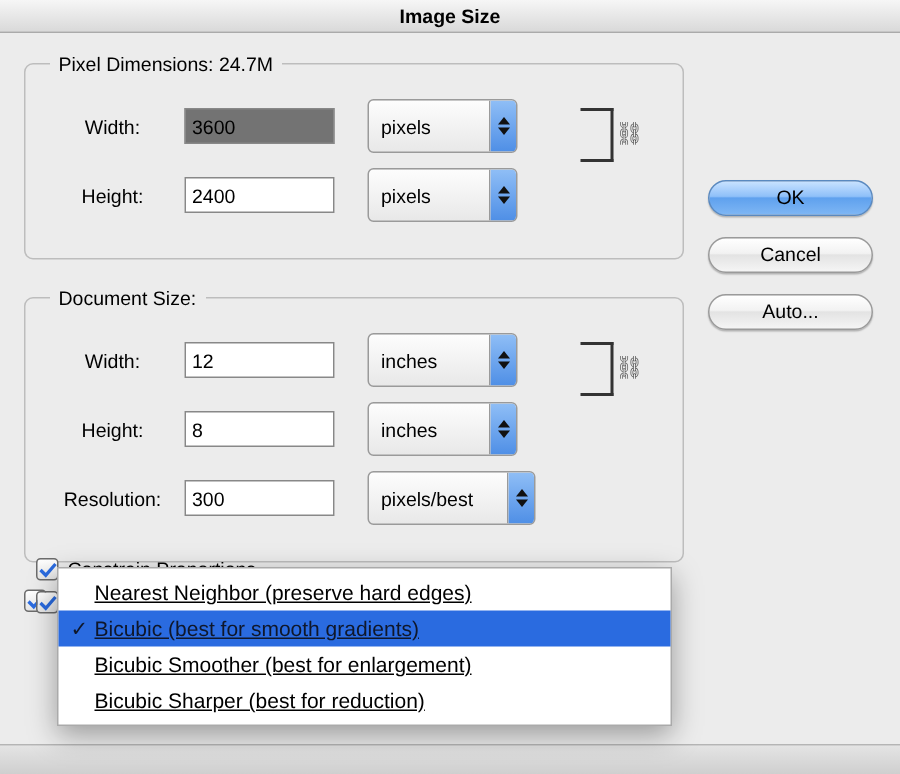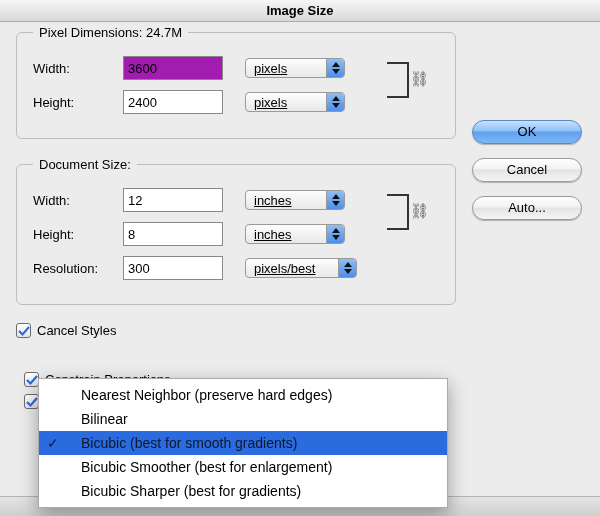--- a/index.html
+++ b/index.html
@@ -18,21 +18,21 @@
     height: 22px;
     background: linear-gradient(#f6f6f6, #d9d9d9);
     border-bottom: 1px solid #aaa;
     text-align: center;
     line-height: 22px;
     font-weight: bold;
     font-size: 13px;
   }
   .content {
     position: relative;
-    padding: 3px 16px 20px 16px;
+    padding: 13px 16px 20px 16px;
   }
   .main-col {
     width: 440px;
   }
   fieldset.group {
     border: 1px solid #bdbdbd;
     border-radius: 6px;
     margin: 0 0 18px 0;
     padding: 16px 16px 14px 16px;
     position: relative;
@@ -42,48 +42,47 @@
     font-size: 13px;
   }
   .row {
     display: flex;
     align-items: center;
     margin-bottom: 10px;
   }
   .row:last-child { margin-bottom: 0; }
   .lbl {
     width: 90px;
-    text-align: left;
+    text-align: center;
     padding-right: 6px;
   }
   .field {
     width: 100px;
     height: 24px;
     border: 1px solid #888;
     background: #fff;
     padding: 2px 4px;
     font-size: 13px;
     font-family: inherit;
   }
   .field.selected {
-    background: #a21caf;
+    background: #737373;
   }
   .unit {
     margin-left: 22px;
     display: inline-flex;
     align-items: center;
     width: 100px;
-    height: 20px;
+    height: 36px;
     background: linear-gradient(#fdfdfd,#e8e8e8);
     border: 1px solid #9a9a9a;
     border-radius: 4px;
     position: relative;
     padding-left: 8px;
     font-size: 13px;
-    text-decoration: underline;
   }
   .unit .spin {
     position: absolute;
     right: 0; top: 0; bottom: 0;
     width: 18px;
     border-left: 1px solid #9a9a9a;
     background: linear-gradient(#8fbef6,#4f8fe6);
     border-top-right-radius: 3px;
     border-bottom-right-radius: 3px;
     display: flex;
@@ -175,24 +174,25 @@
     left: 38px;
     top: 378px;
     width: 410px;
     background: #fff;
     border: 1px solid #aaa;
     box-shadow: 0 6px 18px rgba(0,0,0,0.35);
     padding: 4px 0;
     z-index: 50;
   }
   .dropdown-menu .item {
-    padding: 2px 10px 2px 42px;
+    padding: 2px 10px 2px 24px;
     font-size: 14px;
     line-height: 20px;
     position: relative;
+    text-decoration: underline;
   }
   .dropdown-menu .item.selected {
     background: #2a6be0;
     color: #0f172a;
   }
   .dropdown-menu .item.selected::before {
     content: "✓";
     position: absolute;
     left: 8px;
   }
@@ -317,19 +317,18 @@
 <div style="position:absolute;left:24px;top:394px;">
   <span class="chk">
     <svg viewBox="0 0 12 12">
         <path d="M1 6 L4.5 9.5 L11 2" stroke="#2a6be0" stroke-width="2.2" fill="none"></path>
       </svg>
   </span>
 </div>
 
 <div class="dropdown-menu" id="resample-menu">
     <div class="item">Nearest Neighbor (preserve hard edges)</div>
-    <div class="item">Bilinear</div>
     <div class="item selected">Bicubic (best for smooth gradients)</div>
     <div class="item">Bicubic Smoother (best for enlargement)</div>
-    <div class="item">Bicubic Sharper (best for gradients)</div>
+    <div class="item">Bicubic Sharper (best for reduction)</div>
   </div>
 
 <div class="footer"></div>
 
 </body></html>

